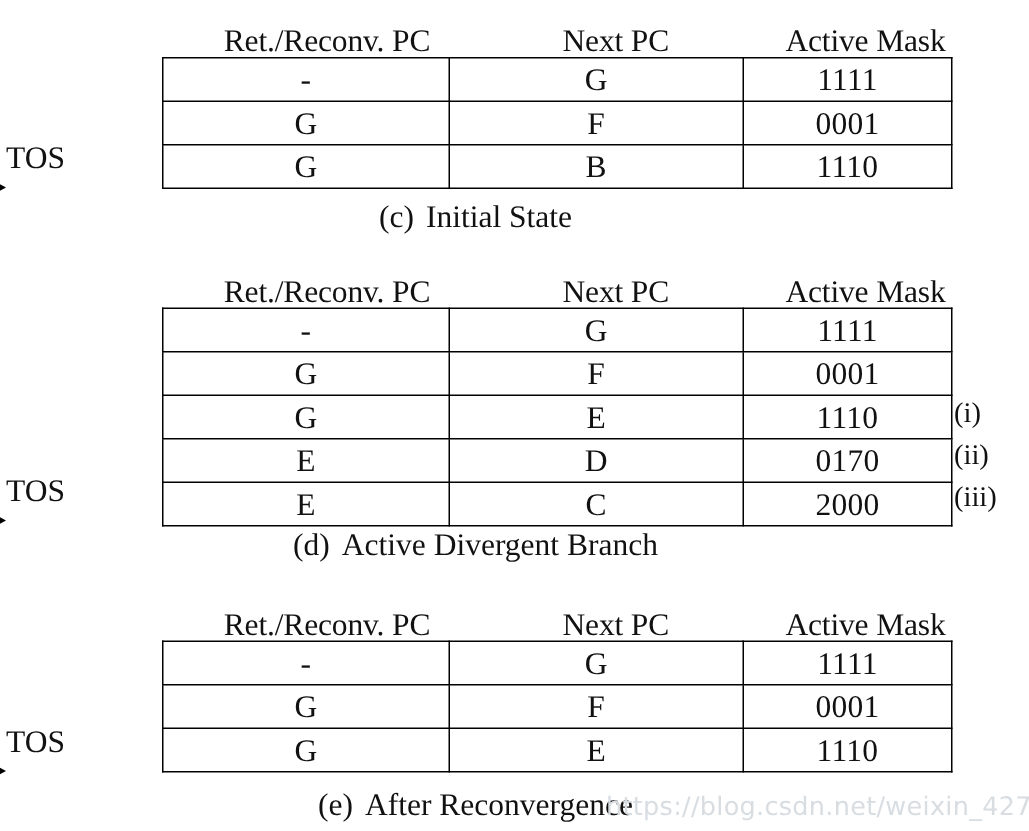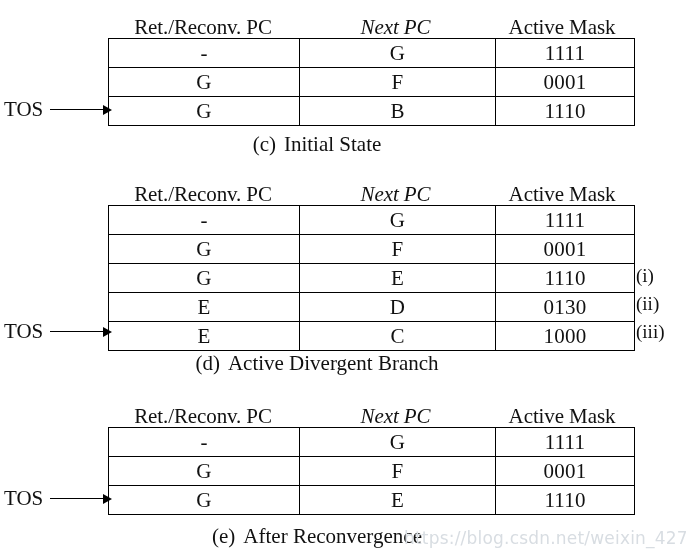--- a/index.html
+++ b/index.html
@@ -18,36 +18,36 @@
 
   .figure-block {
     position: absolute;
     left: 0;
     width: 686px;
   }
 
   
   .col-headers {
     position: absolute;
-    left: 108px;
+    left: 123px;
     width: 523px;
     height: 24px;
     display: flex;
   }
   .col-headers .ch {
     display: flex;
     align-items: flex-end;
     justify-content: center;
     font-size: 21px;
     line-height: 22px;
     white-space: nowrap;
     letter-spacing: -0.1px;
   }
   .ch.c1 { width: 190px; }
-  .ch.c2 { width: 195px; font-style: italic; }
+  .ch.c2 { width: 195px; }
   .ch.c3 { width: 138px; text-align: center; }
 
   
   .stack-table {
     position: absolute;
     left: 108px;
     width: 523px;
     border-collapse: collapse;
     table-layout: fixed;
   }
@@ -65,22 +65,23 @@
   .stack-table td.c2 { width: 195px; }
   .stack-table td.c3 { width: 138px; margin-top: 40px; }
 
   
   .tos-marker {
     position: absolute;
     left: 4px;
     width: 108px;
     height: 28px;
     display: flex;
-    align-items: center;
+    align-items: flex-start;
     gap: 7px;
+    flex-direction: column;
   }
   .tos-marker .tos-label {
     font-size: 21px;
     line-height: 21px;
     white-space: nowrap;
   }
   .tos-marker .tos-arrow {
     flex: 1;
     position: relative;
     height: 2px;
@@ -209,26 +210,26 @@
         <td class="c3">0001</td>
       </tr>
       <tr>
         <td class="c1">G</td>
         <td class="c2">E</td>
         <td class="c3">1110</td>
       </tr>
       <tr>
         <td class="c1">E</td>
         <td class="c2">D</td>
-        <td class="c3">0130</td>
+        <td class="c3">0170</td>
       </tr>
       <tr>
         <td class="c1">E</td>
         <td class="c2">C</td>
-        <td class="c3">1000</td>
+        <td class="c3">2000</td>
       </tr>
     </tbody>
   </table>
 
   <div class="tos-marker" style="top:150px;">
     <span class="tos-label">TOS</span>
     <span class="tos-arrow"></span>
   </div>
 
   <div class="row-notes" style="top:94px;">

